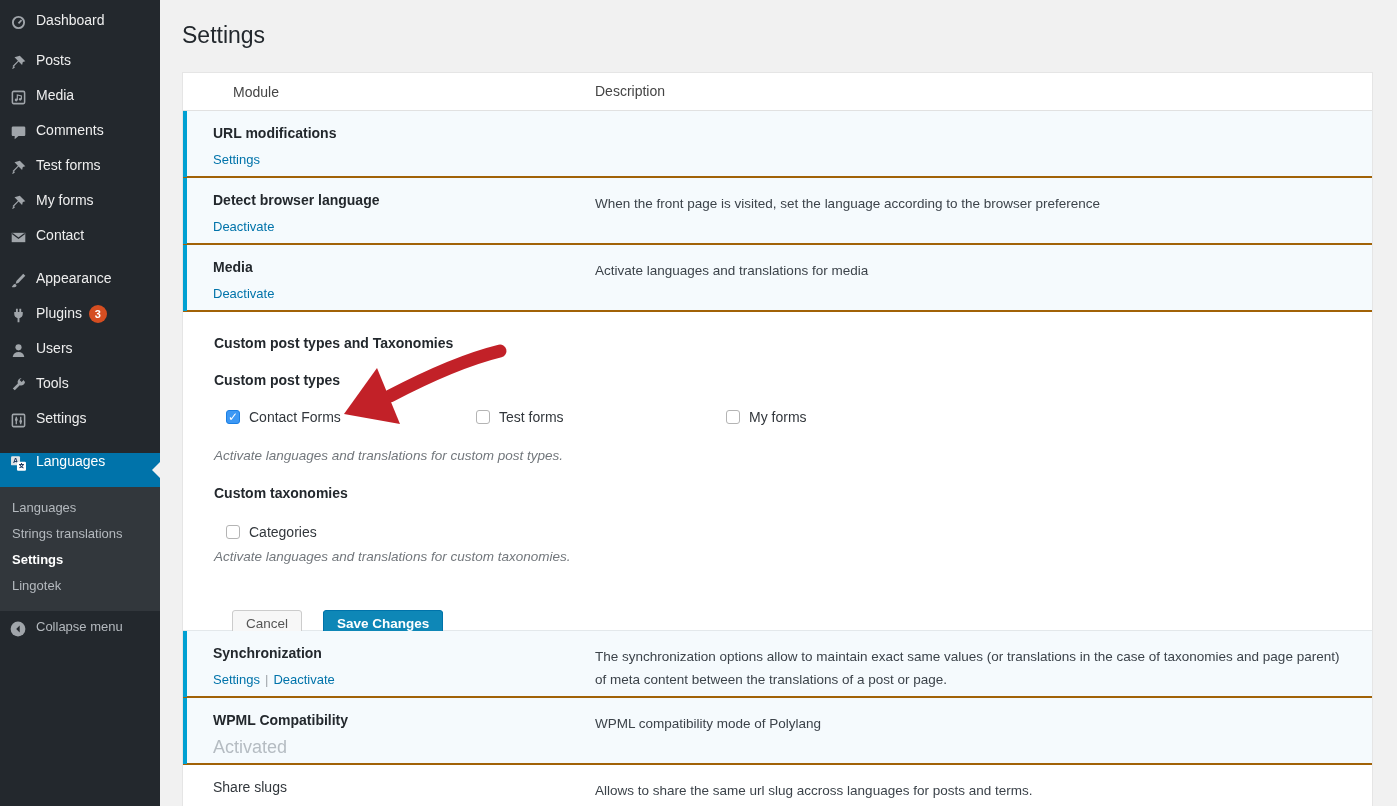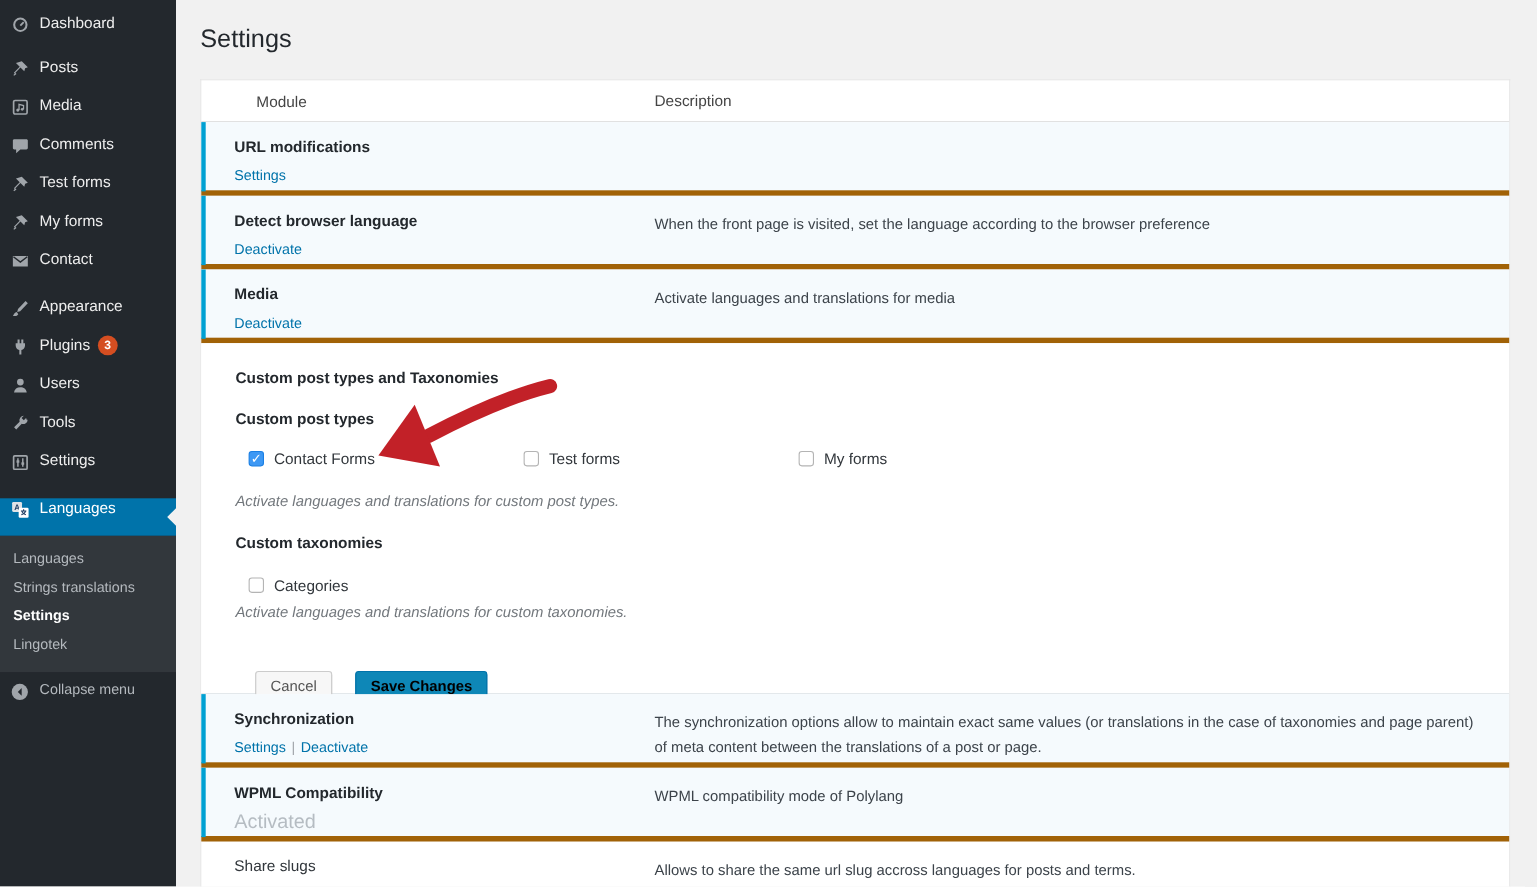--- a/index.html
+++ b/index.html
@@ -48,21 +48,21 @@
   
   #main { position: absolute; left: 160px; top: 0; width: 1237px; height: 806px; }
   h1.page-title {
     padding: 20px 0 0 22px; font-size: 23px; font-weight: 400;
     color: #23282d; line-height: 30px;
   }
   .modules-table {
     margin: 22px 24px 0 22px; background: #fff;
     border: 1px solid #e5e5e5; border-bottom: none;
   }
-  .trow { display: flex; position: relative; border-bottom: 5px solid #a16207; }
+  .trow { display: flex; position: relative; border-bottom: 2px solid #a16207; }
   .thead { height: 38px; align-items: center; border-bottom: 1px solid #e1e1e1; }
   .thead .cell-mod { padding: 0 10px 0 50px; font-size: 14px; color: #444; }
   .thead .cell-desc { padding: 0; font-size: 14px; color: #444; }
   .cell-mod { width: 412px; flex: none; padding: 13px 10px 0 30px; }
   .cell-desc { flex: 1; padding: 14px 24px 0 0; font-size: 13.5px; color: #3c434a; line-height: 23px; }
   .mod-row { min-height: 67px; }
   .mod-row.active-mod { background: #f5fafd; }
   .mod-row.active-mod::before {
     content: ""; position: absolute; left: 0; top: 0; bottom: -1px; width: 4px;
     background: #00a0d2;
@@ -97,21 +97,21 @@
     display: inline-block; height: 28px; padding: 0 13px; font-size: 13.5px;
     line-height: 26px; border-radius: 3px; cursor: pointer;
     font-family: "Liberation Sans", sans-serif;
     margin-top: 16px;
   }
   .btn-secondary {
     background: #f7f7f7; border: 1px solid #cccccc; color: #555;
     box-shadow: 0 1px 0 #cccccc;
   }
   .btn-primary {
-    background: #0e87b7; border: 1px solid #0073aa; color: #000000; font-weight: bold;
+    background: #0e87b7; border: 1px solid #0073aa; color: #ffffff; font-weight: bold;
     box-shadow: 0 1px 0 #006799; margin-left: 21px;
   }
 
   
   #arrow-overlay { position: absolute; left: 0; top: 0; width: 1397px; height: 806px; pointer-events: none; }
 </style>
 </head>
 <body>
 
 <div id="sidebar">

